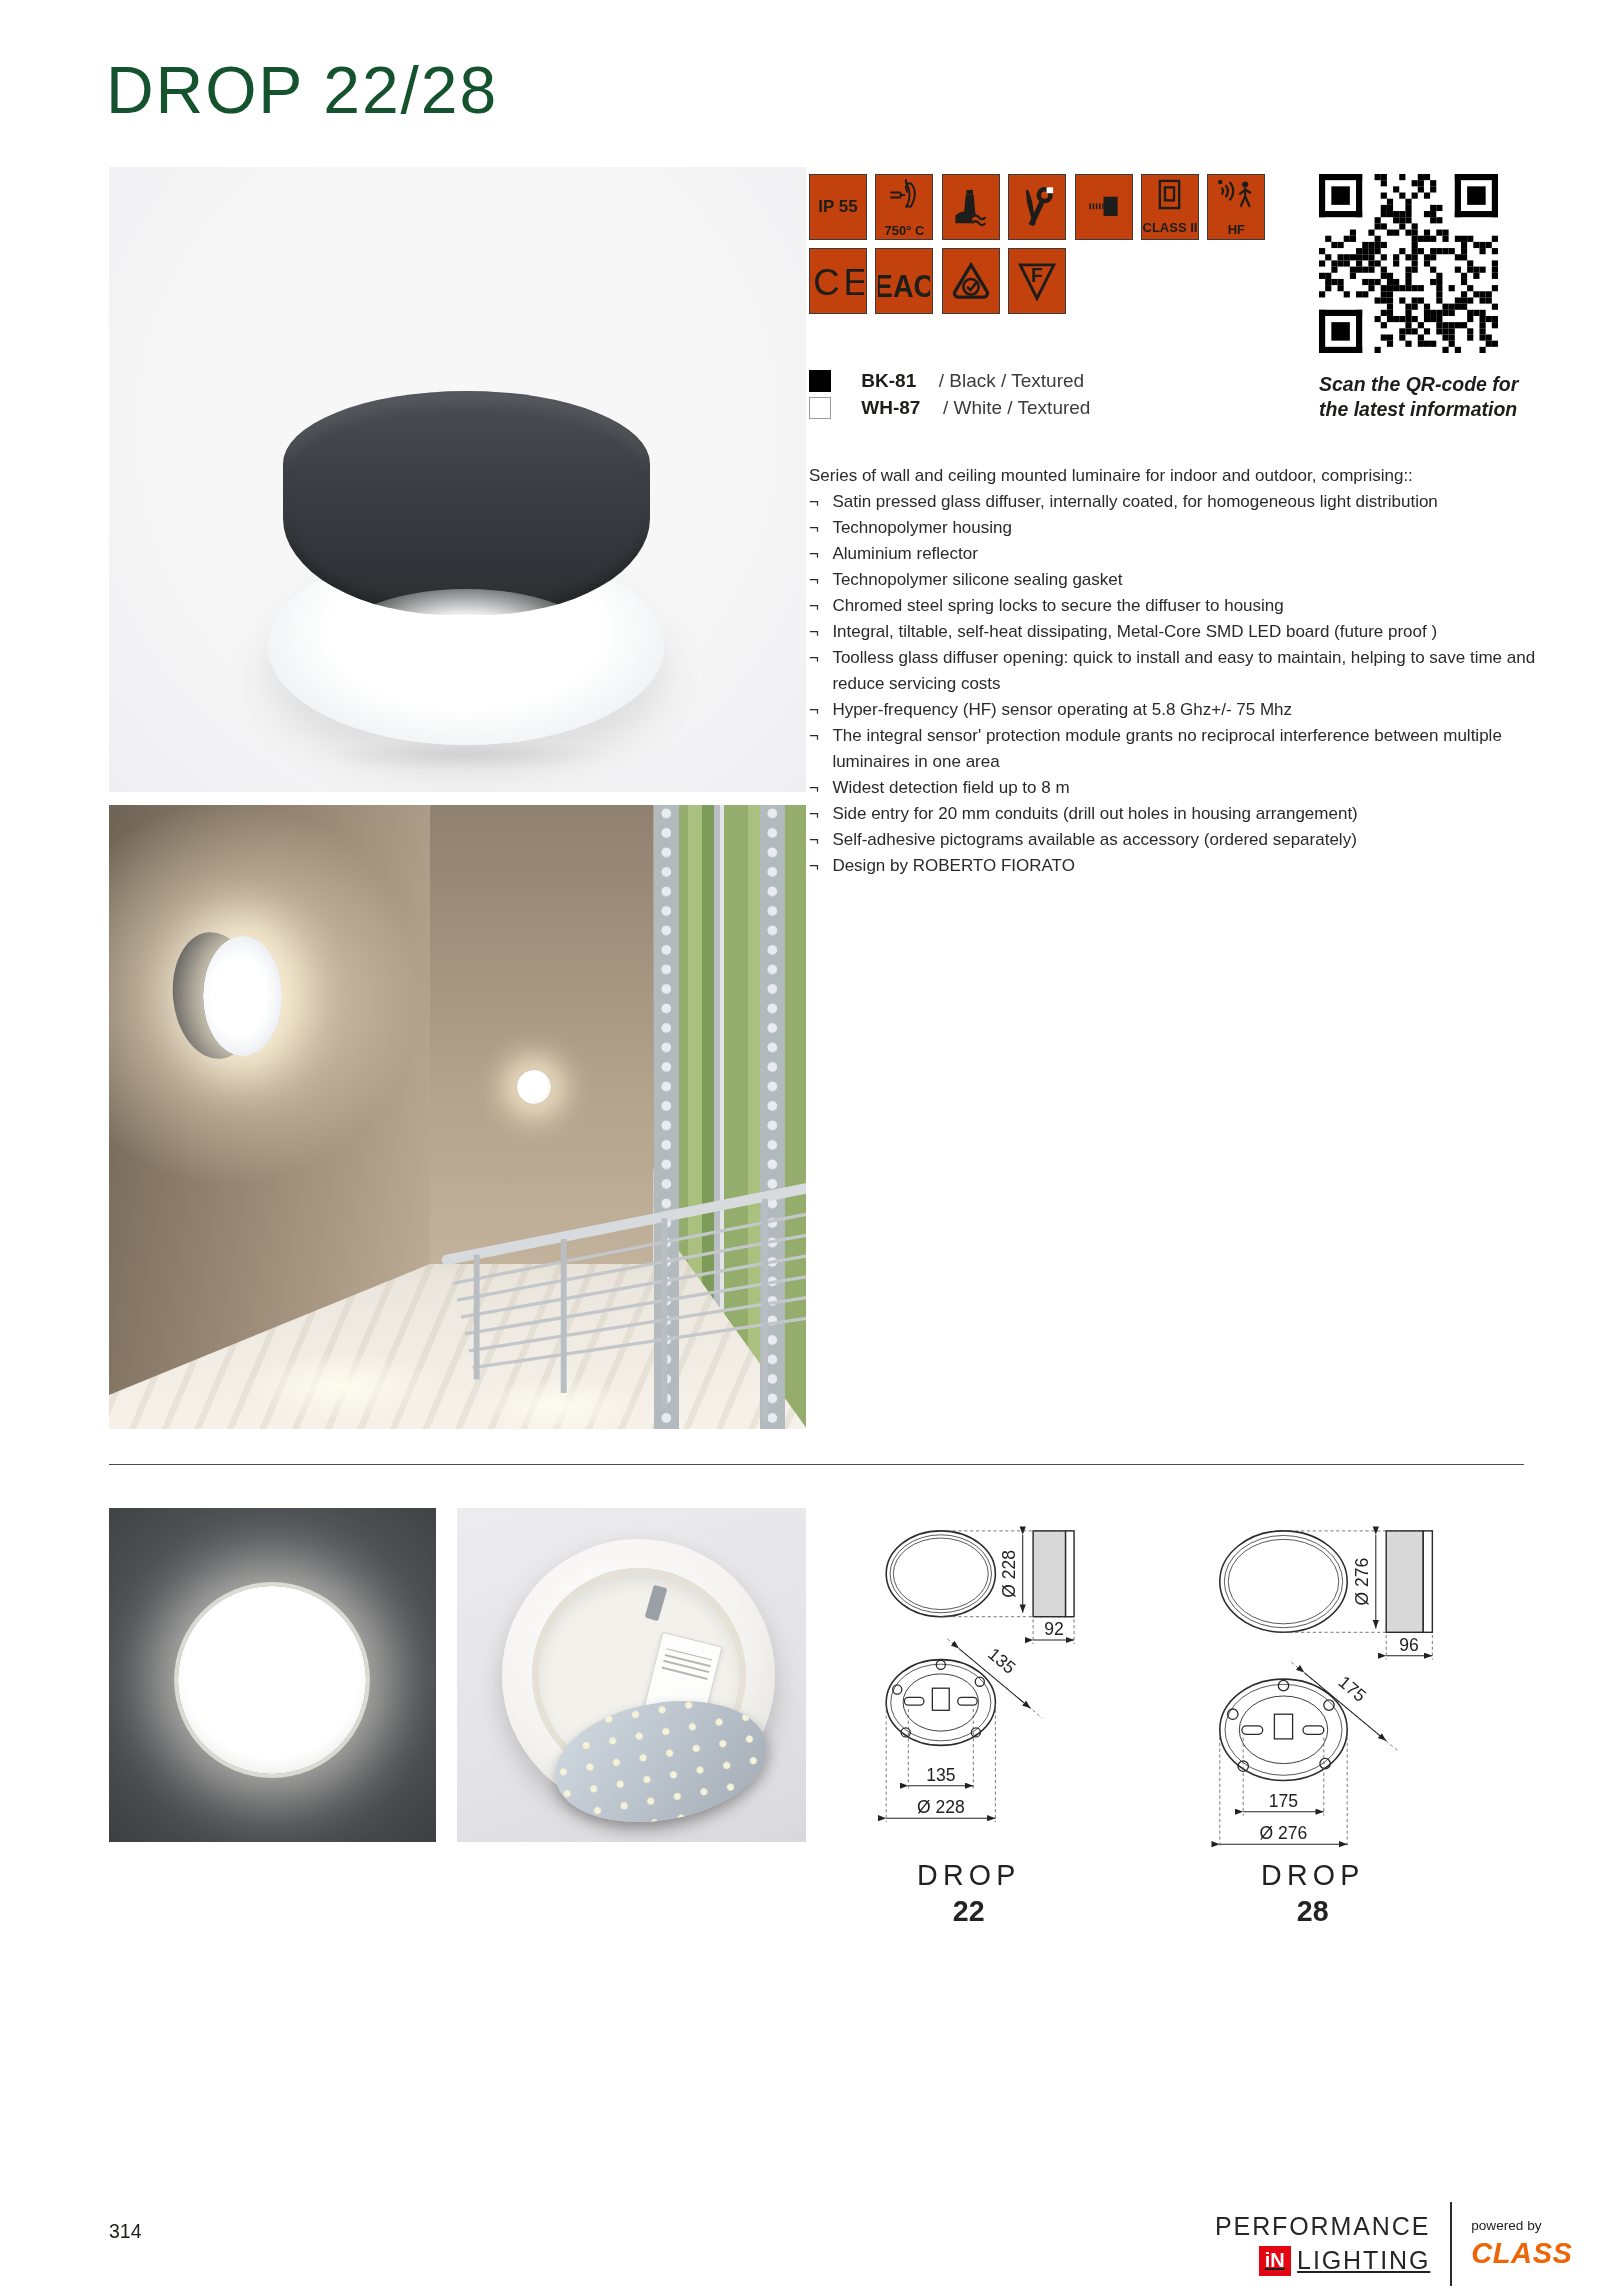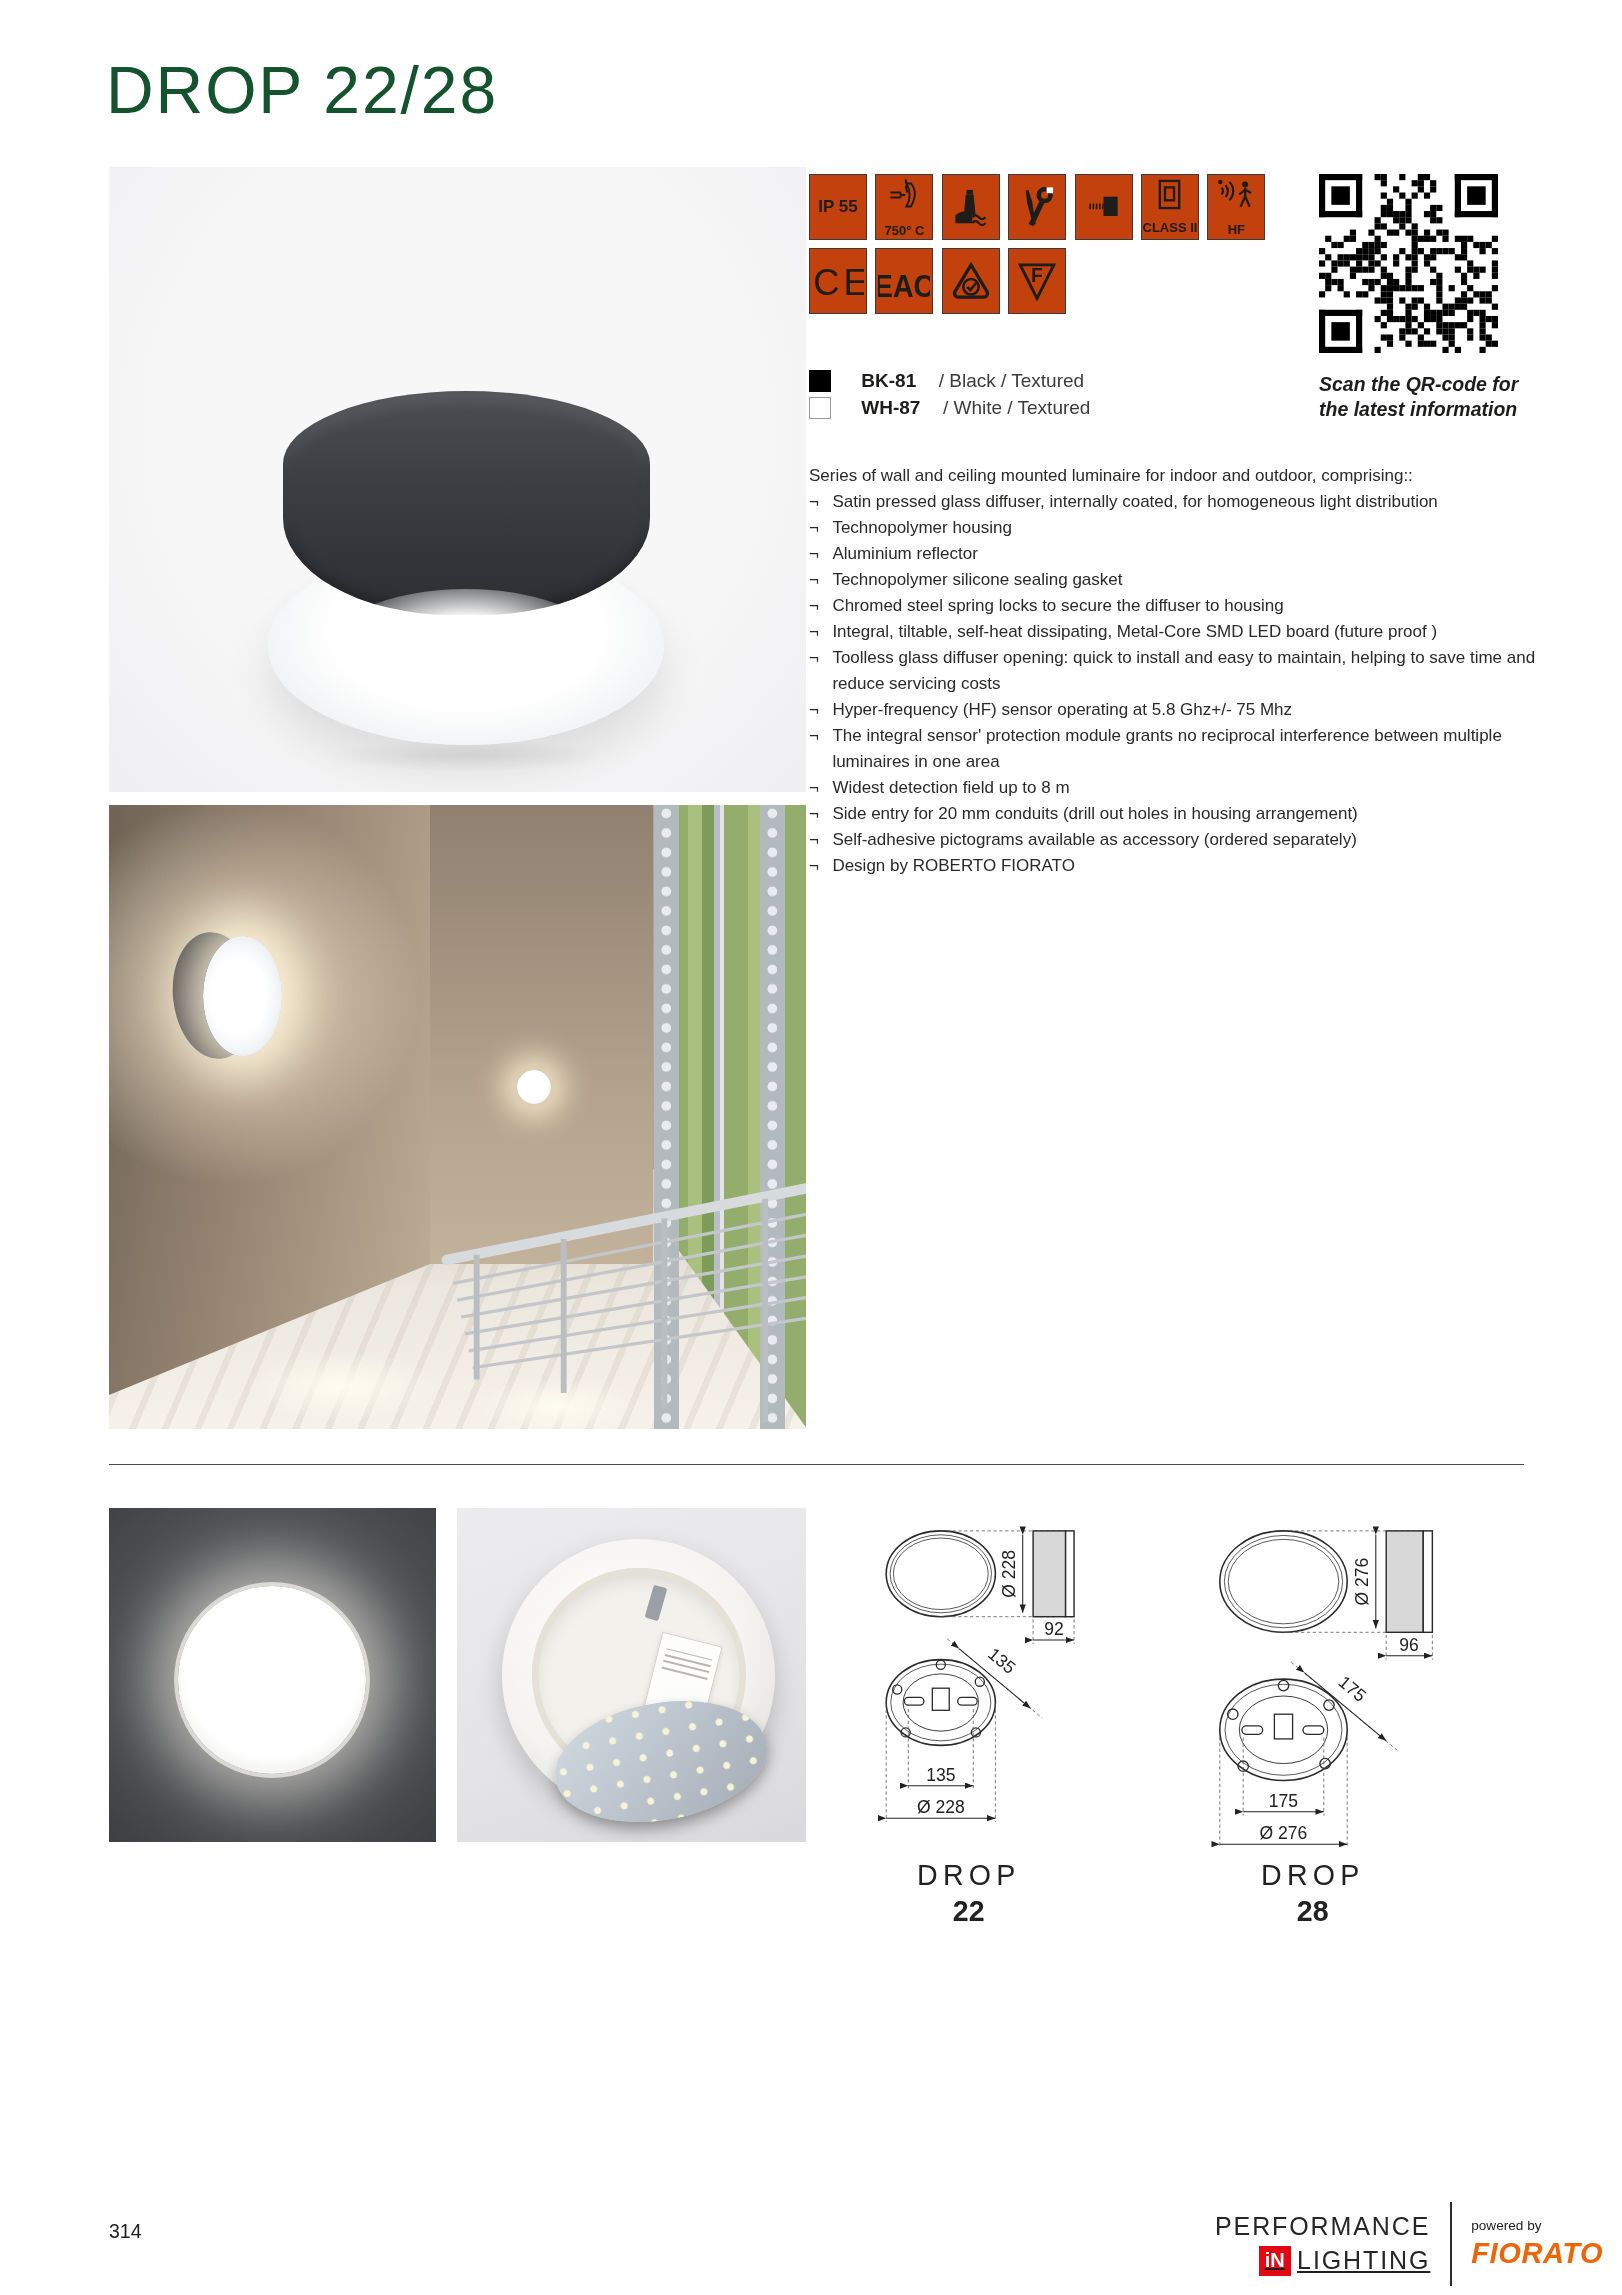--- a/index.html
+++ b/index.html
@@ -738,18 +738,18 @@
     <div class="brand-col">
       <span class="brand-line1">PERFORMANCE</span>
       <span class="brand-line2">
         <span class="in-box">iN</span>
         <span class="brand-lighting">LIGHTING</span>
       </span>
     </div>
     <div class="brand-vline"></div>
     <div class="gewiss-col">
       <span class="powered">powered by</span>
-      <span class="gewiss">FIORATO</span>
+      <span class="gewiss">CLASS</span>
     </div>
   </div>
 
 </div>
 
 
 </body></html>

